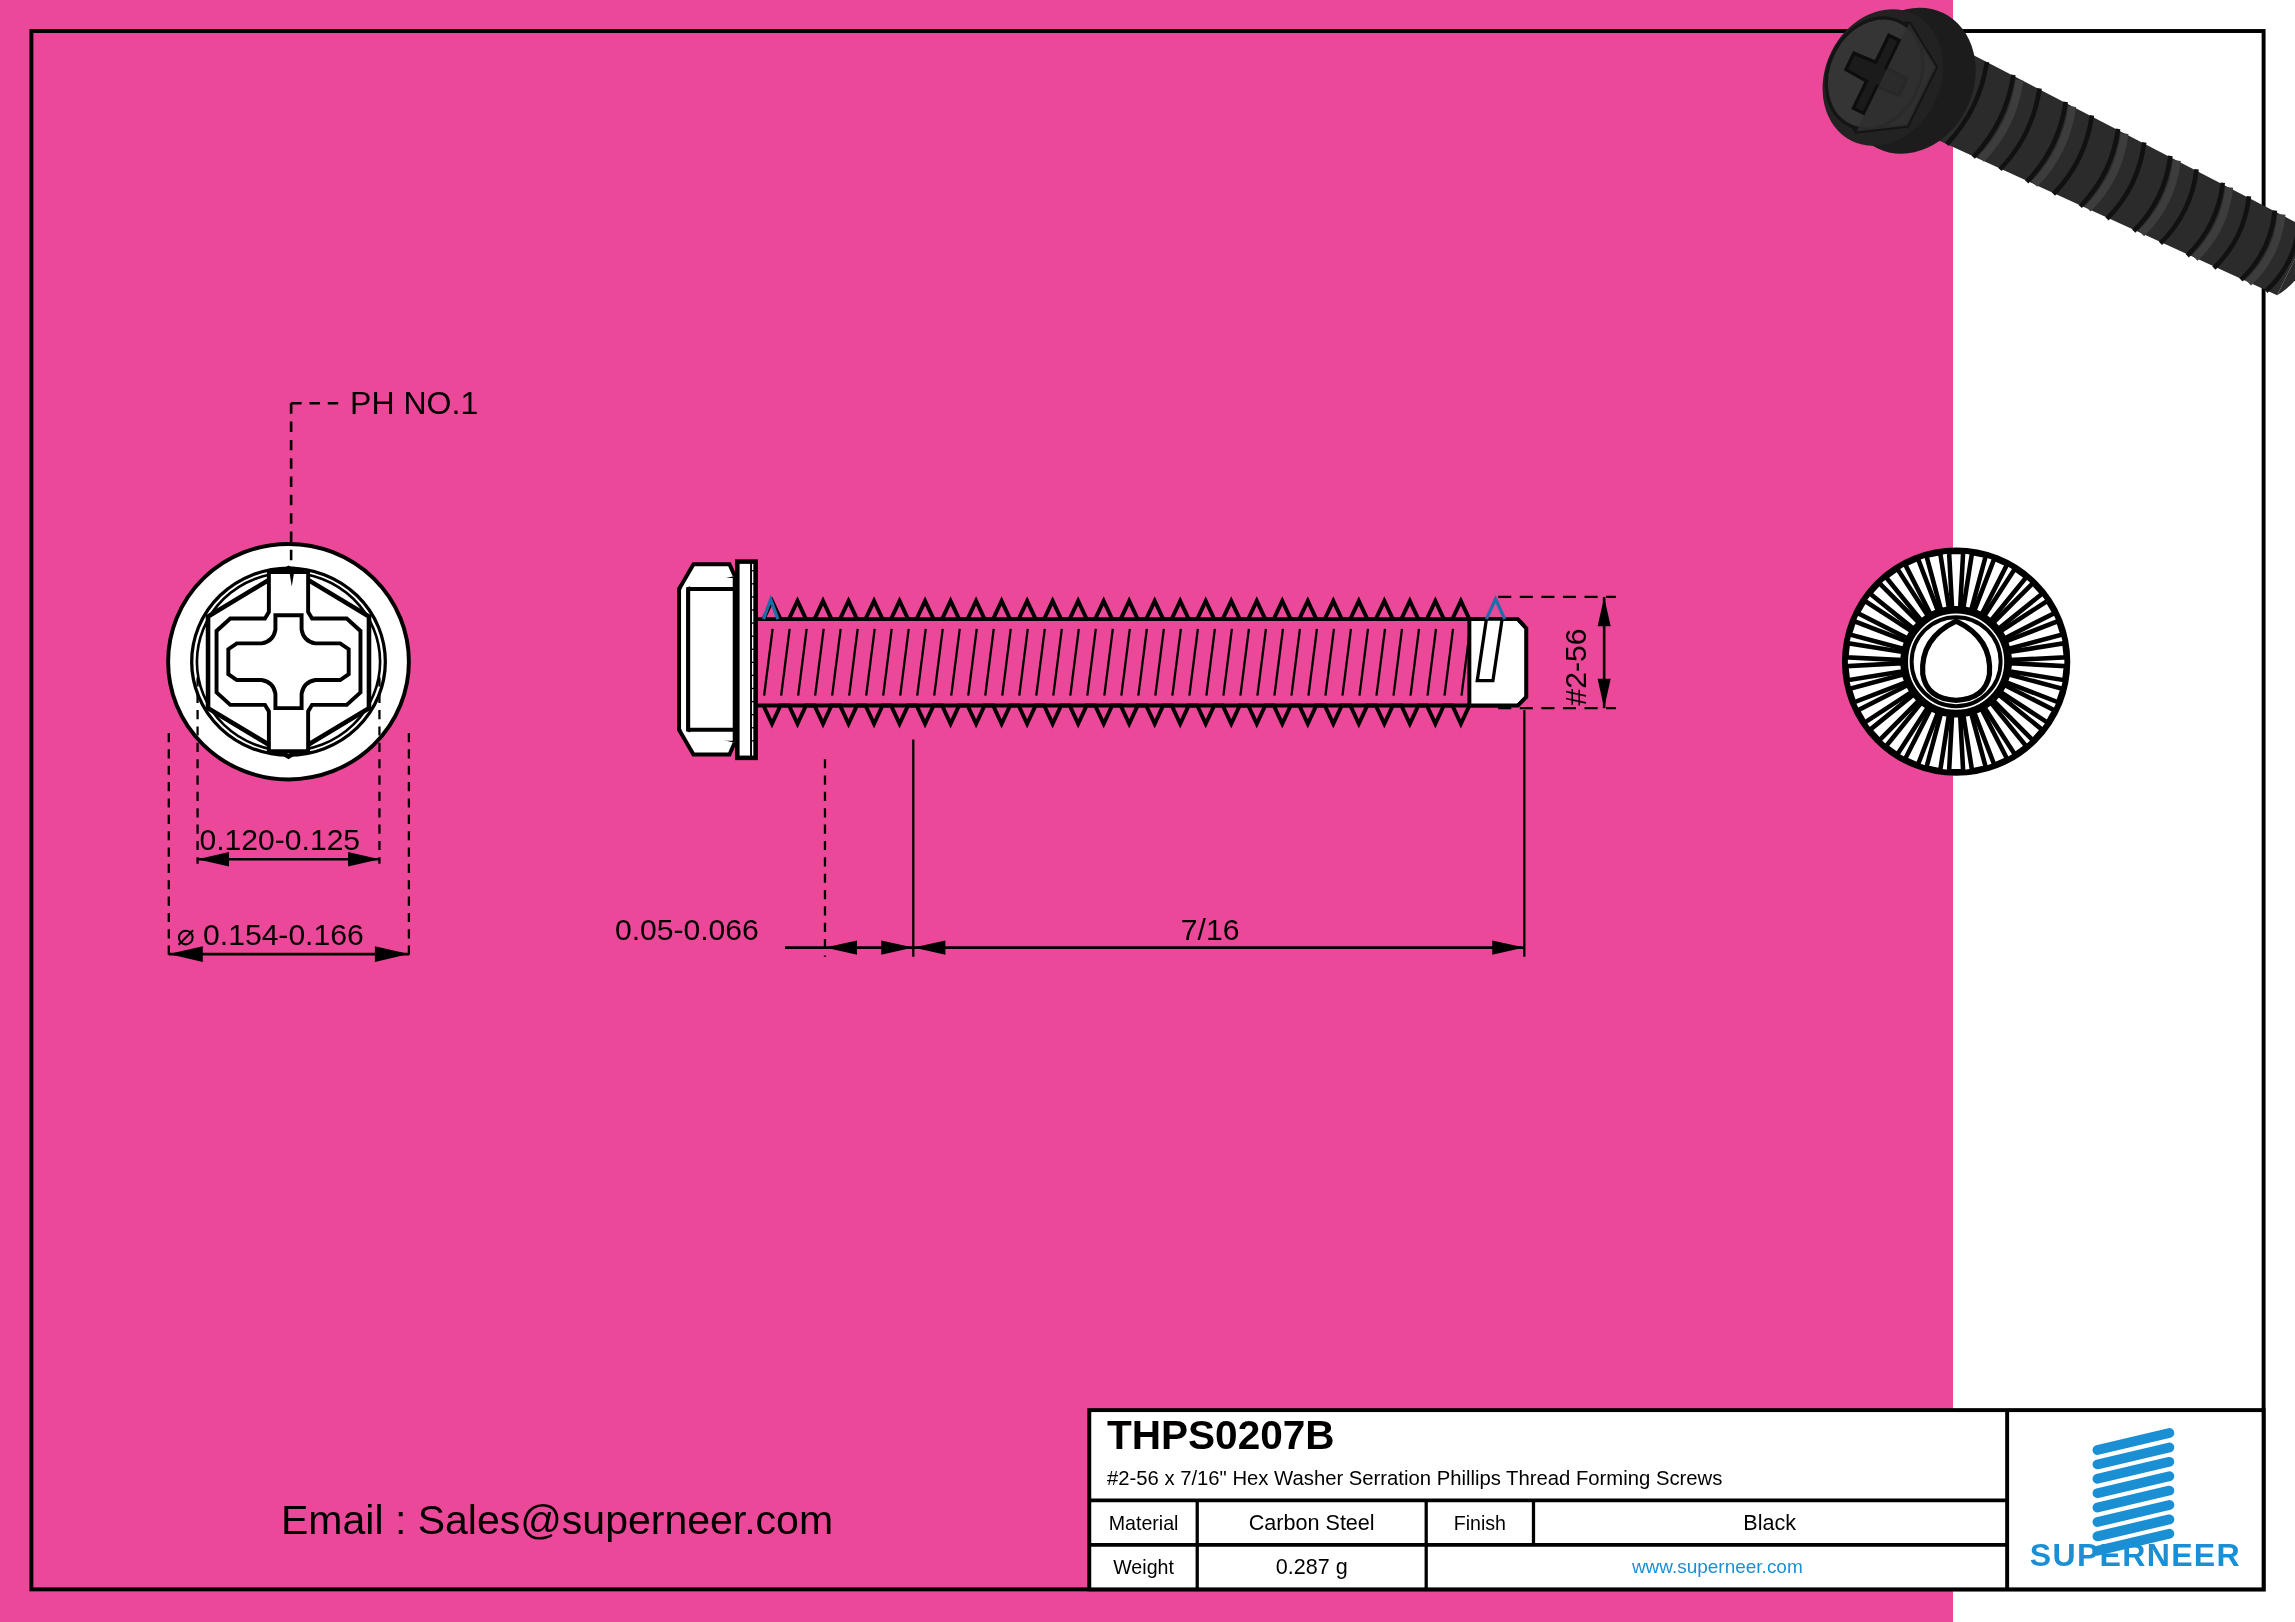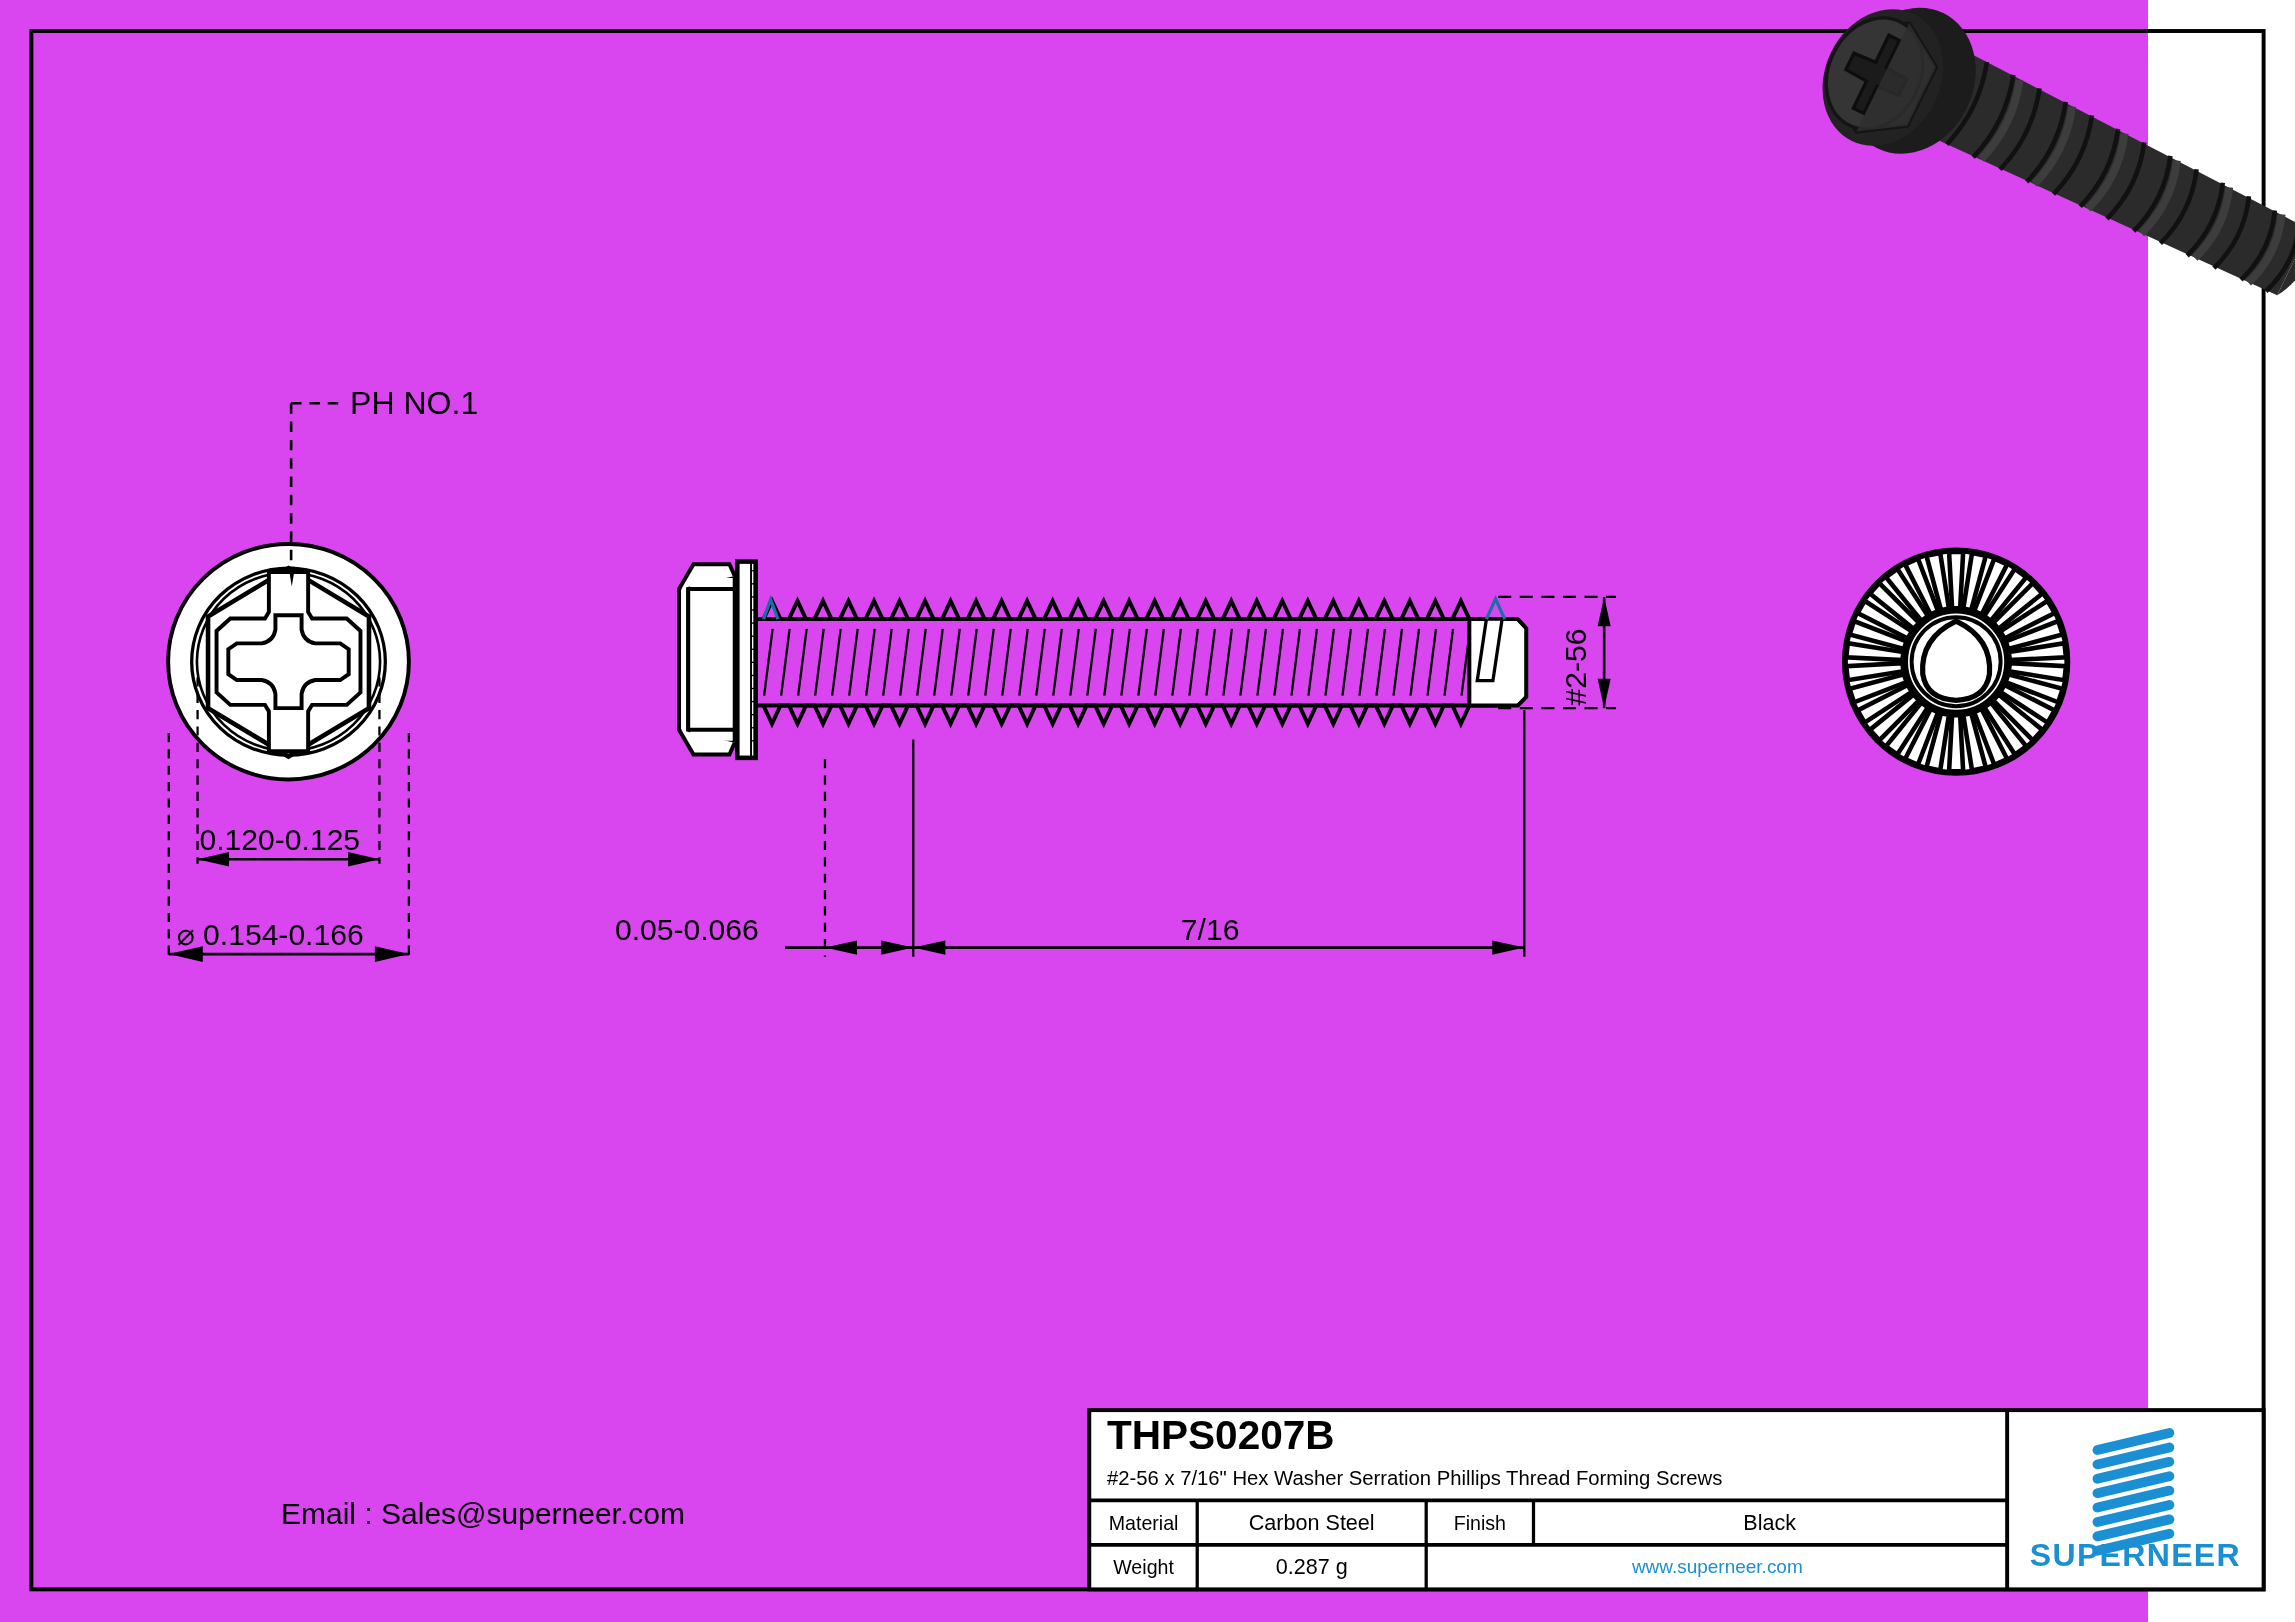--- a/index.html
+++ b/index.html
@@ -1,19 +1,19 @@
 <!DOCTYPE html>
 <html style="font-size:10.5px"><head>
 <meta charset="utf-8">
 <title>Technical Drawing</title>
 <style>
   html,body{margin:0;padding:0;background:#ffffff;}
   body{width:2295px;height:1623px;position:relative;overflow:hidden;
        font-family:"Liberation Sans", sans-serif;color:#000;}
-  #sheet{position:absolute;left:0;top:0;width:2148px;height:1623px;background:#d946ef;text-decoration:underline;}
+  #sheet{position:absolute;left:0;top:0;width:1953px;height:1623px;background:#ec4899;text-decoration:underline;}
   .abs{position:absolute;}
   svg{display:block;}
   #drawing-svg{position:absolute;left:0;top:0;width:2295px;height:1623px;}
   .dimtext{font-family:"Liberation Sans", sans-serif;font-size:46px;fill:#000;}
   .dimtext-lg{font-family:"Liberation Sans", sans-serif;font-size:49px;fill:#000;}
   .tb-title{font-family:"Liberation Sans", sans-serif;font-weight:bold;font-size:62px;fill:#000;letter-spacing:0px;}
   .tb-desc{font-family:"Liberation Sans", sans-serif;font-size:31px;fill:#000;}
   .tb-cell{font-family:"Liberation Sans", sans-serif;font-size:30px;fill:#000;}
   .tb-cell-b{font-family:"Liberation Sans", sans-serif;font-size:33px;fill:#000;}
   .tb-url{font-family:"Liberation Sans", sans-serif;font-size:29px;fill:#1B8FD4;}
@@ -342,17 +342,17 @@
         <path d="M -20,-62 L -2,-62 L -2,-16 L 34,-14 L 34,14 L -2,16 L -2,62 L -20,62
                  L -20,16 L -56,14 L -56,-14 L -20,-16 Z" fill="#1b1b1b" stroke="#0d0d0d" stroke-width="5"></path>
 
         <polygon points="0,-92 66,-50 66,50 0,92" fill="#2e2e2e" opacity="0.85"></polygon>
       </g>
     </g>
 
   </svg>
 
   <div class="abs" style="left:281px;top:1497px;">
-    <span class="email" style="font-size:30px;color:#000;display:inline-block;">Email : Sales@superneer.com</span>
+    <span class="email" style="font-size:41px;color:#000;display:inline-block;">Email : Sales@superneer.com</span>
   </div>
 
 </div>
 
 
 </body></html>

